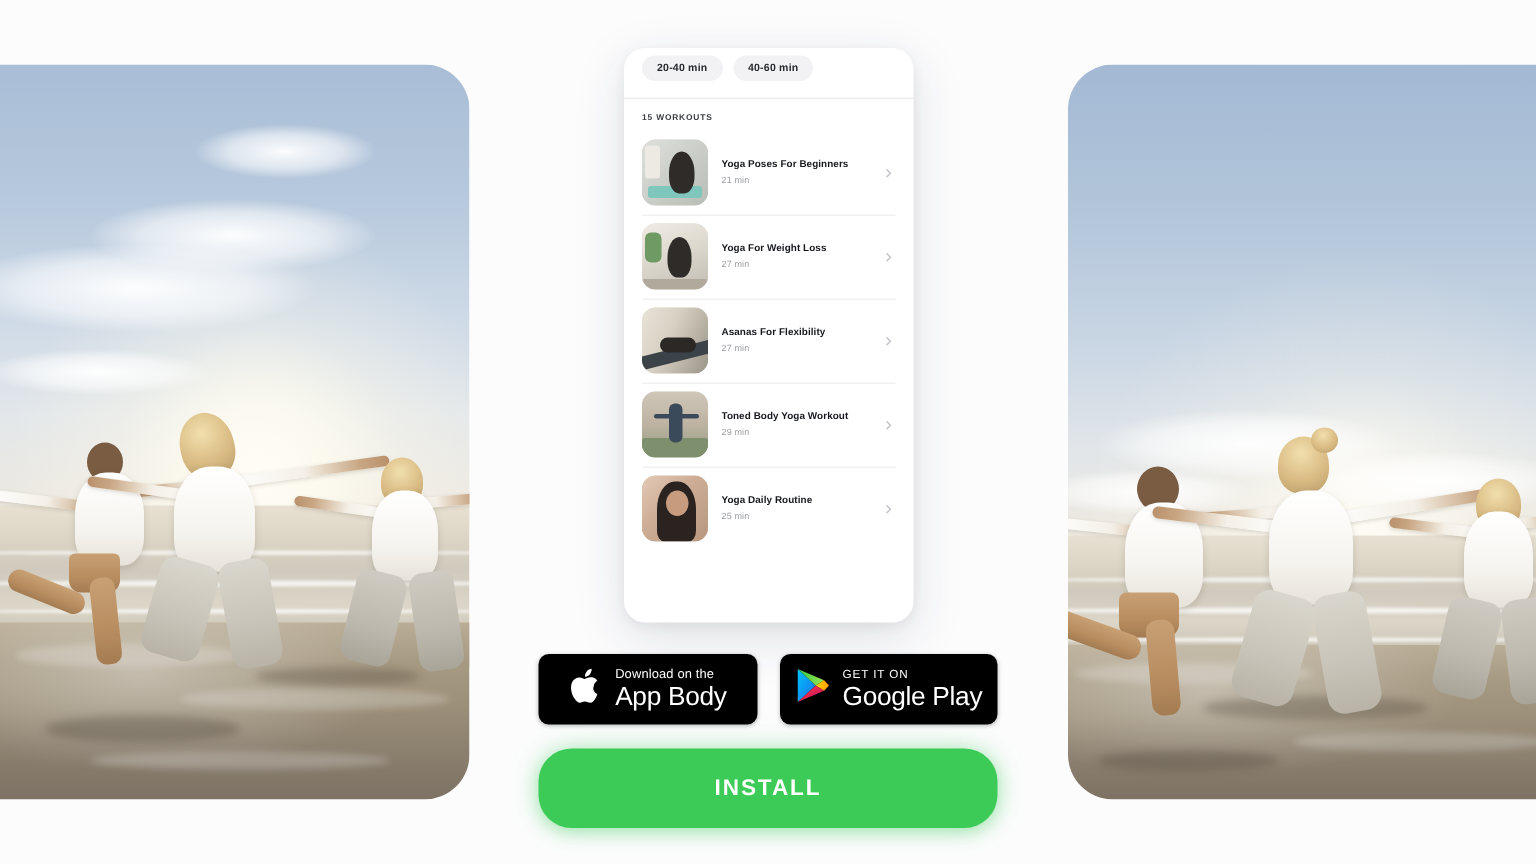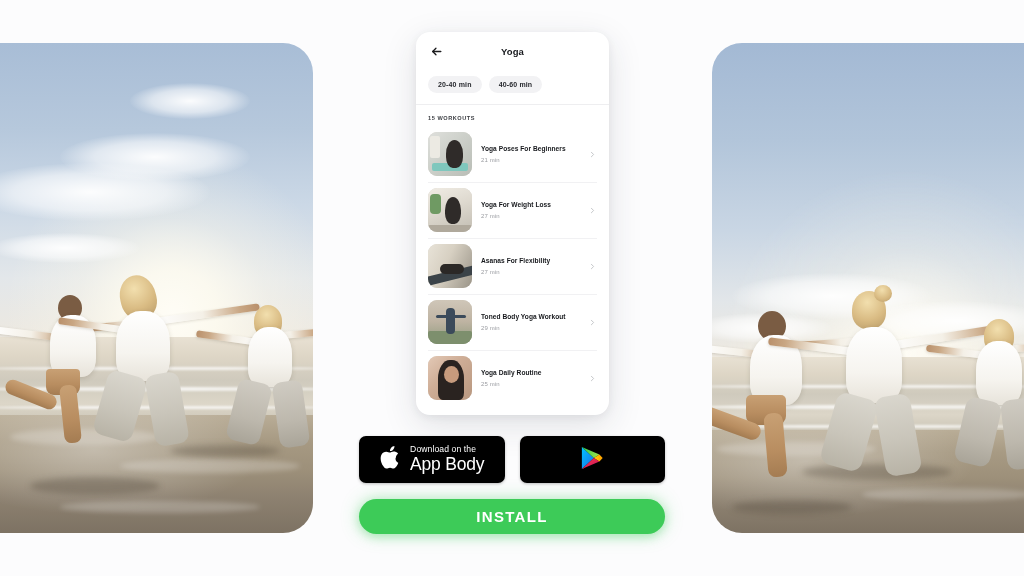--- a/index.html
+++ b/index.html
@@ -304,21 +304,21 @@
     display: block;
     font-weight: 400;
   }
 
   
   .install-btn {
     position: absolute;
     left: 359px;
     top: 499px;
     width: 306px;
-    height: 35px;
+    height: 53px;
     border-radius: 22px;
     background: #3dcb58;
     display: flex;
     align-items: center;
     justify-content: center;
     color: #ffffff;
     font-size: 15px;
     font-weight: 700;
     letter-spacing: 1.3px;
     cursor: pointer;
@@ -429,29 +429,20 @@
       <div class="fig-hair" style="left:272px; top:276px; width:30px; height:34px;"></div>
       <div class="fig-torso" style="left:264px; top:298px; width:46px; height:64px;"></div>
       <div class="fig-leg grey" style="left:248px; top:356px; width:36px; height:66px; transform:rotate(13deg); border-radius:10px;"></div>
       <div class="fig-leg grey" style="left:292px; top:356px; width:32px; height:70px; transform:rotate(-7deg); border-radius:10px;"></div>
     </div>
   </div>
 </div>
 
 <div class="phone-card">
 
-  <div class="phone-header">
-    <div class="back-arrow">
-      <svg width="13" height="13" viewBox="0 0 24 24" fill="none" stroke="currentColor" stroke-width="2.4" stroke-linecap="round" stroke-linejoin="round">
-        <line x1="20" y1="12" x2="5" y2="12"></line>
-        <polyline points="11 18 5 12 11 6"></polyline>
-      </svg>
-    </div>
-    <div class="screen-title">Yoga</div>
-  </div>
 
   <div class="chips-row">
     <div class="chip">20-40 min</div>
     <div class="chip">40-60 min</div>
   </div>
 
   <div class="divider"></div>
 
   <div class="section-label">15 WORKOUTS</div>
 
@@ -583,17 +574,21 @@
             <stop offset="0%" stop-color="#ff3a44"></stop>
               <stop offset="100%" stop-color="#c31162"></stop>
           </linearGradient>
         </defs>
         <path d="M2 2 L15 14 L2 26 Z" fill="url(#gpBlue)"></path>
         <path d="M2 2 L15 14 L21 10.2 Z" fill="url(#gpGreen)"></path>
         <path d="M15 14 L21 10.2 L24.6 14 L21 17.8 Z" fill="url(#gpYellow)"></path>
         <path d="M2 26 L15 14 L21 17.8 Z" fill="url(#gpRed)"></path>
       </svg>
     </span>
+    <span class="badge-text">
+      <span class="badge-small caps">GET IT ON</span>
+      <span class="badge-big">Google Play</span>
+    </span>
   </div>
 
 </div>
 
 <button class="install-btn">INSTALL</button>
 
 </body></html>

